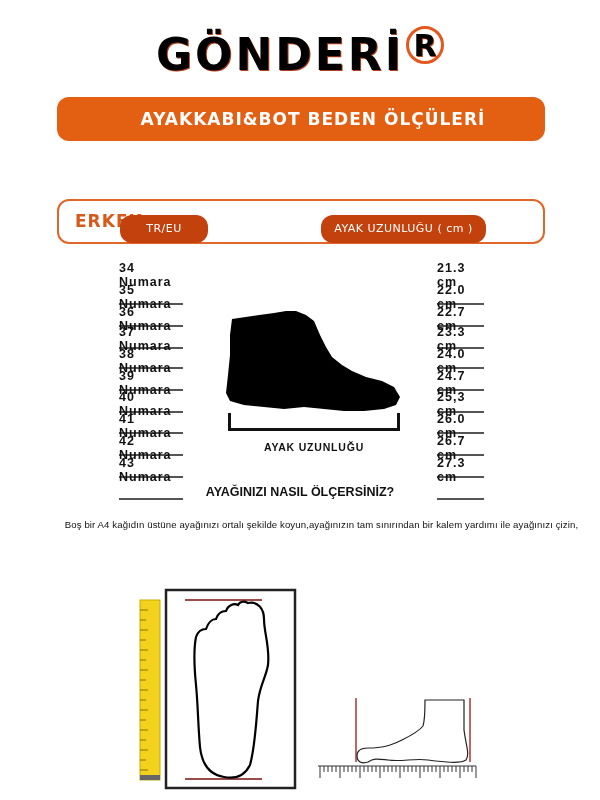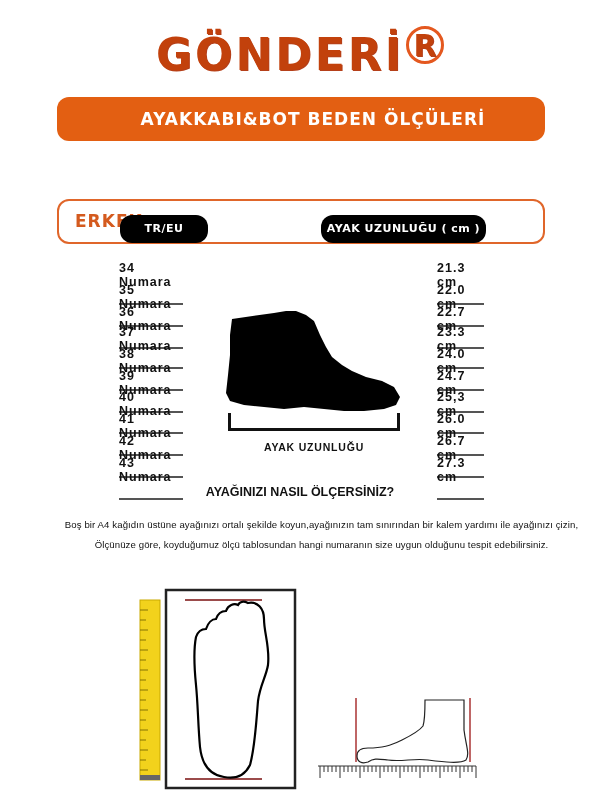--- a/index.html
+++ b/index.html
@@ -2,21 +2,21 @@
 <html><head>
 <meta charset="utf-8">
 <style>
   * { box-sizing: border-box; margin: 0; padding: 0; }
   html, body { width: 600px; height: 800px; background: #ffffff; overflow: hidden; }
   body { position: relative; font-family: "Liberation Sans", sans-serif; color: #111; }
 
   .brand {
     position: absolute; left: 0; top: 26px; width: 600px; text-align: center;
     font-family: "DejaVu Sans", sans-serif; font-weight: bold; font-size: 44px;
-    letter-spacing: 3px; color: #c2410c;
+    letter-spacing: 3px; color: #000000;
     text-shadow: 1px 1px 0 #b5401a;
   }
   .brand .reg {
     display: inline-block; font-size: 30px; width: 38px; height: 38px; line-height: 34px;
     border: 3px solid #e4581f; border-radius: 50%; vertical-align: 14px; margin-left: 2px;
     letter-spacing: 0; text-align: center;
   }
 
   .title-bar {
     position: absolute; left: 57px; top: 97px; width: 488px; height: 44px;
@@ -25,22 +25,22 @@
     font-size: 17px; letter-spacing: 1px; text-align: center; line-height: 45px; padding-left: 24px;
   }
   .gender-box {
     position: absolute; left: 57px; top: 157px; width: 488px; height: 45px;
     border: 2px solid #e0662a; border-radius: 12px; background: #fff;
     color: #d45a1e; font-family: "DejaVu Sans", sans-serif; font-weight: bold;
     font-size: 17px; letter-spacing: 1px; line-height: 41px; padding-left: 16px; margin-top: 42px;
   }
 
   .pill {
-    position: absolute; background: #000000; color: #fff; border-radius: 12px;
-    font-family: "DejaVu Sans", sans-serif; font-weight: bold; font-size: 11px;
+    position: absolute; background: #c2410c; color: #fff; border-radius: 12px;
+    font-family: "DejaVu Sans", sans-serif; font-weight: normal; font-size: 11px;
     text-align: center; line-height: 28px; height: 28px; letter-spacing: 0.5px;
   }
   .pill-size { left: 120px; top: 215px; width: 88px; }
   .pill-length { left: 321px; top: 215px; width: 165px; }
 
   .row-label {
     position: absolute; font-family: "Liberation Sans", sans-serif; font-weight: bold;
     font-size: 12.5px; letter-spacing: 1px; color: #111;
     border-bottom: 2px solid #555; padding-bottom: 14px; line-height: 14px;
   }
@@ -107,21 +107,20 @@
 
 <svg class="boot" viewBox="0 0 180 110">
   <path fill="#000" d="M8,14 L50,8 L62,6 L72,6 L82,10 L90,16 L96,30 L102,42 L108,52 L118,60 L128,66 L142,72 L158,76 L170,82 L176,92 L172,100 L160,104 L140,106 L120,106 L100,104 L80,102 L60,104 L40,102 L20,100 L6,96 L2,88 L4,70 L6,50 L6,30 Z"></path>
 </svg>
 <div class="bracket"></div>
 <div class="boot-caption">AYAK UZUNLUĞU</div>
 
 <div class="how-title">AYAĞINIZI NASIL ÖLÇERSİNİZ?</div>
 <div class="instructions">
   <p>Boş bir A4 kağıdın üstüne ayağınızı ortalı şekilde koyun,ayağınızın tam sınırından bir kalem yardımı ile ayağınızı çizin,</p>
-  <p>Ölçünüze göre, koyduğumuz ölçü tablosundan hangi numaranın size uygun olduğunu tespit edebilirsiniz.</p>
 </div>
 
 <svg class="fig-paper" viewBox="0 0 180 215">
   <g>
     <rect x="10" y="15" width="20" height="180" fill="#f2d21c" stroke="#c9a900" stroke-width="1"></rect>
     <g stroke="#6b5a00" stroke-width="0.8">
       <line x1="10" y1="25" x2="18" y2="25"></line>
         <line x1="10" y1="35" x2="16" y2="35"></line>
       <line x1="10" y1="45" x2="18" y2="45"></line>
         <line x1="10" y1="55" x2="16" y2="55"></line>

